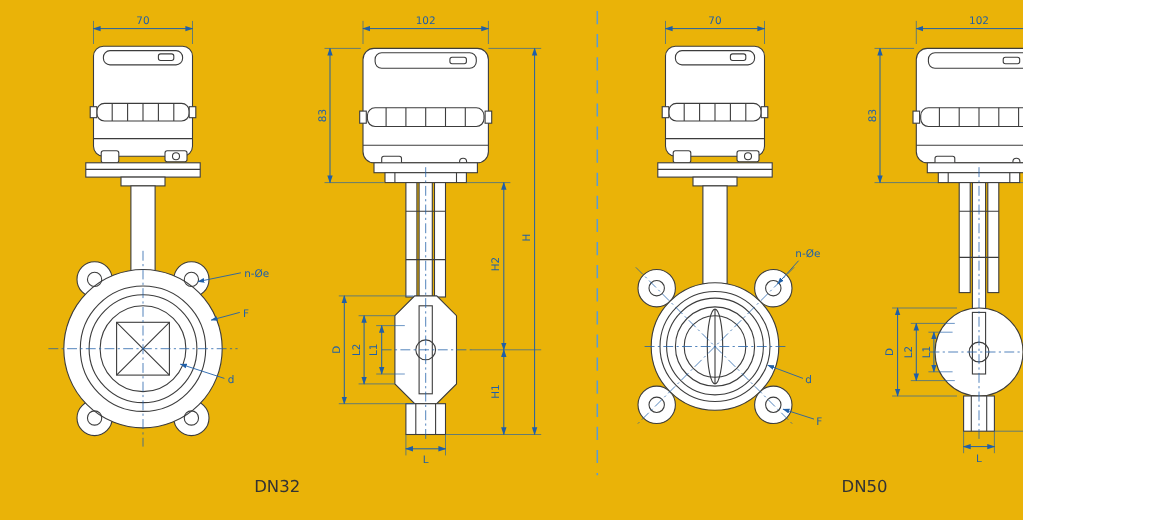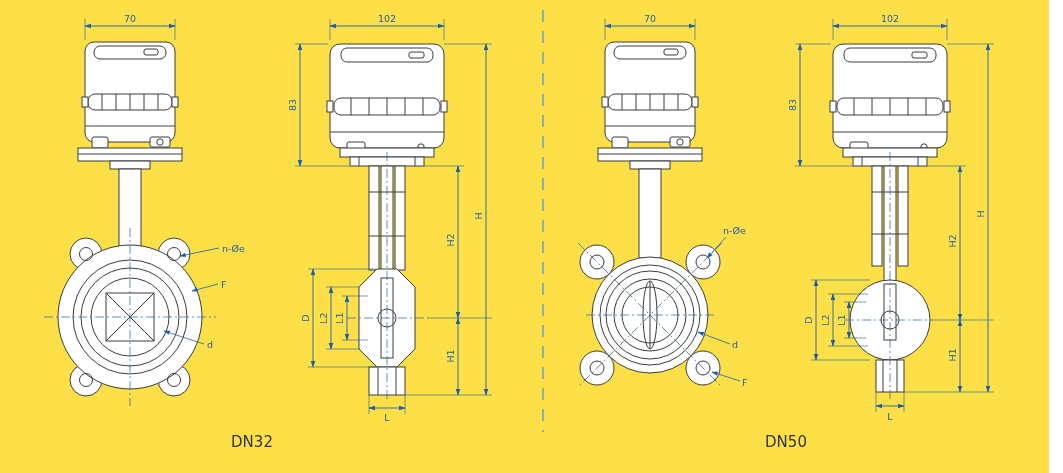--- a/index.html
+++ b/index.html
@@ -1,16 +1,16 @@
 <!DOCTYPE html>
 <html><head>
 <meta charset="utf-8">
 <style>
   html,body{margin:0;padding:0;background:#ffffff;}
-  .stage{position:relative;width:1049px;height:473px;background:#fde047;overflow:hidden;
+  .stage{position:relative;width:930px;height:473px;background:#eab308;overflow:hidden;
          font-family:"DejaVu Sans", sans-serif;}
   svg text{font-family:"DejaVu Sans", sans-serif;}
   .ln  {stroke:#3c3c3c;stroke-width:1;fill:none;}
   .lnf {stroke:#3c3c3c;stroke-width:1;fill:#ffffff;}
   .ext {stroke:#1f5fa8;stroke-width:0.6;fill:none;}
   .dim {stroke:#1f5fa8;stroke-width:0.9;fill:none;}
   .ldr {stroke:#1f5fa8;stroke-width:0.8;fill:none;}
   .cl  {stroke:#1f5fa8;stroke-width:0.7;fill:none;stroke-dasharray:9 3 2 3;}
   .dimtxt{fill:#1f5fa8;font-size:9.5px;}
   .cap {fill:#333333;font-size:15px;}

